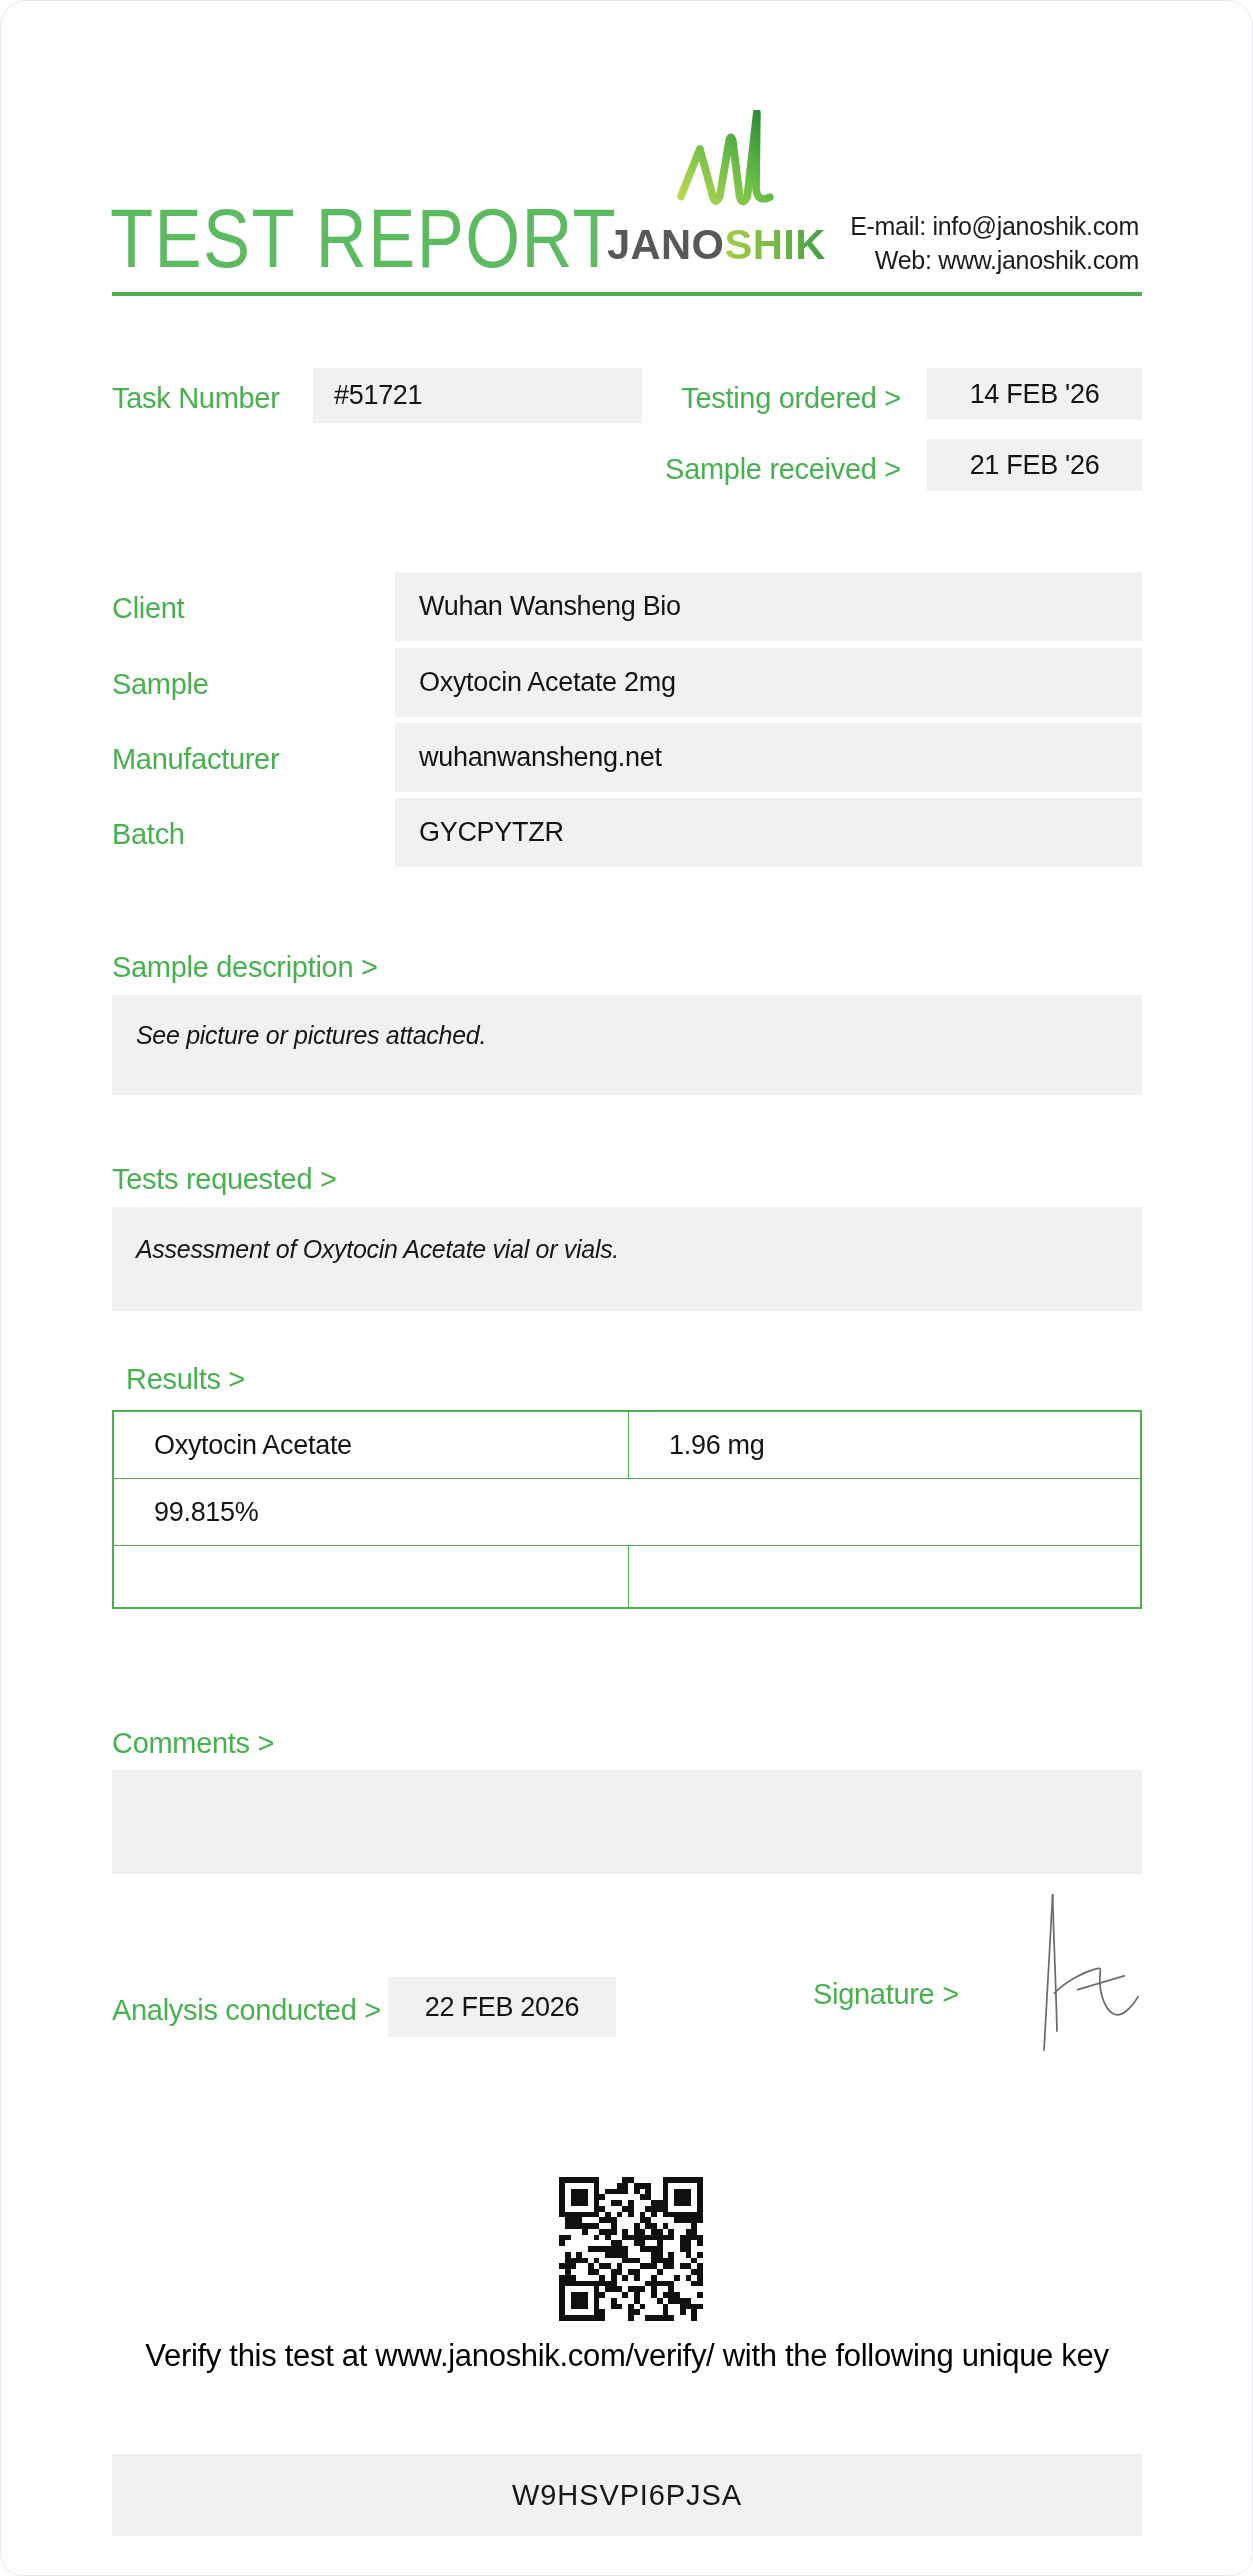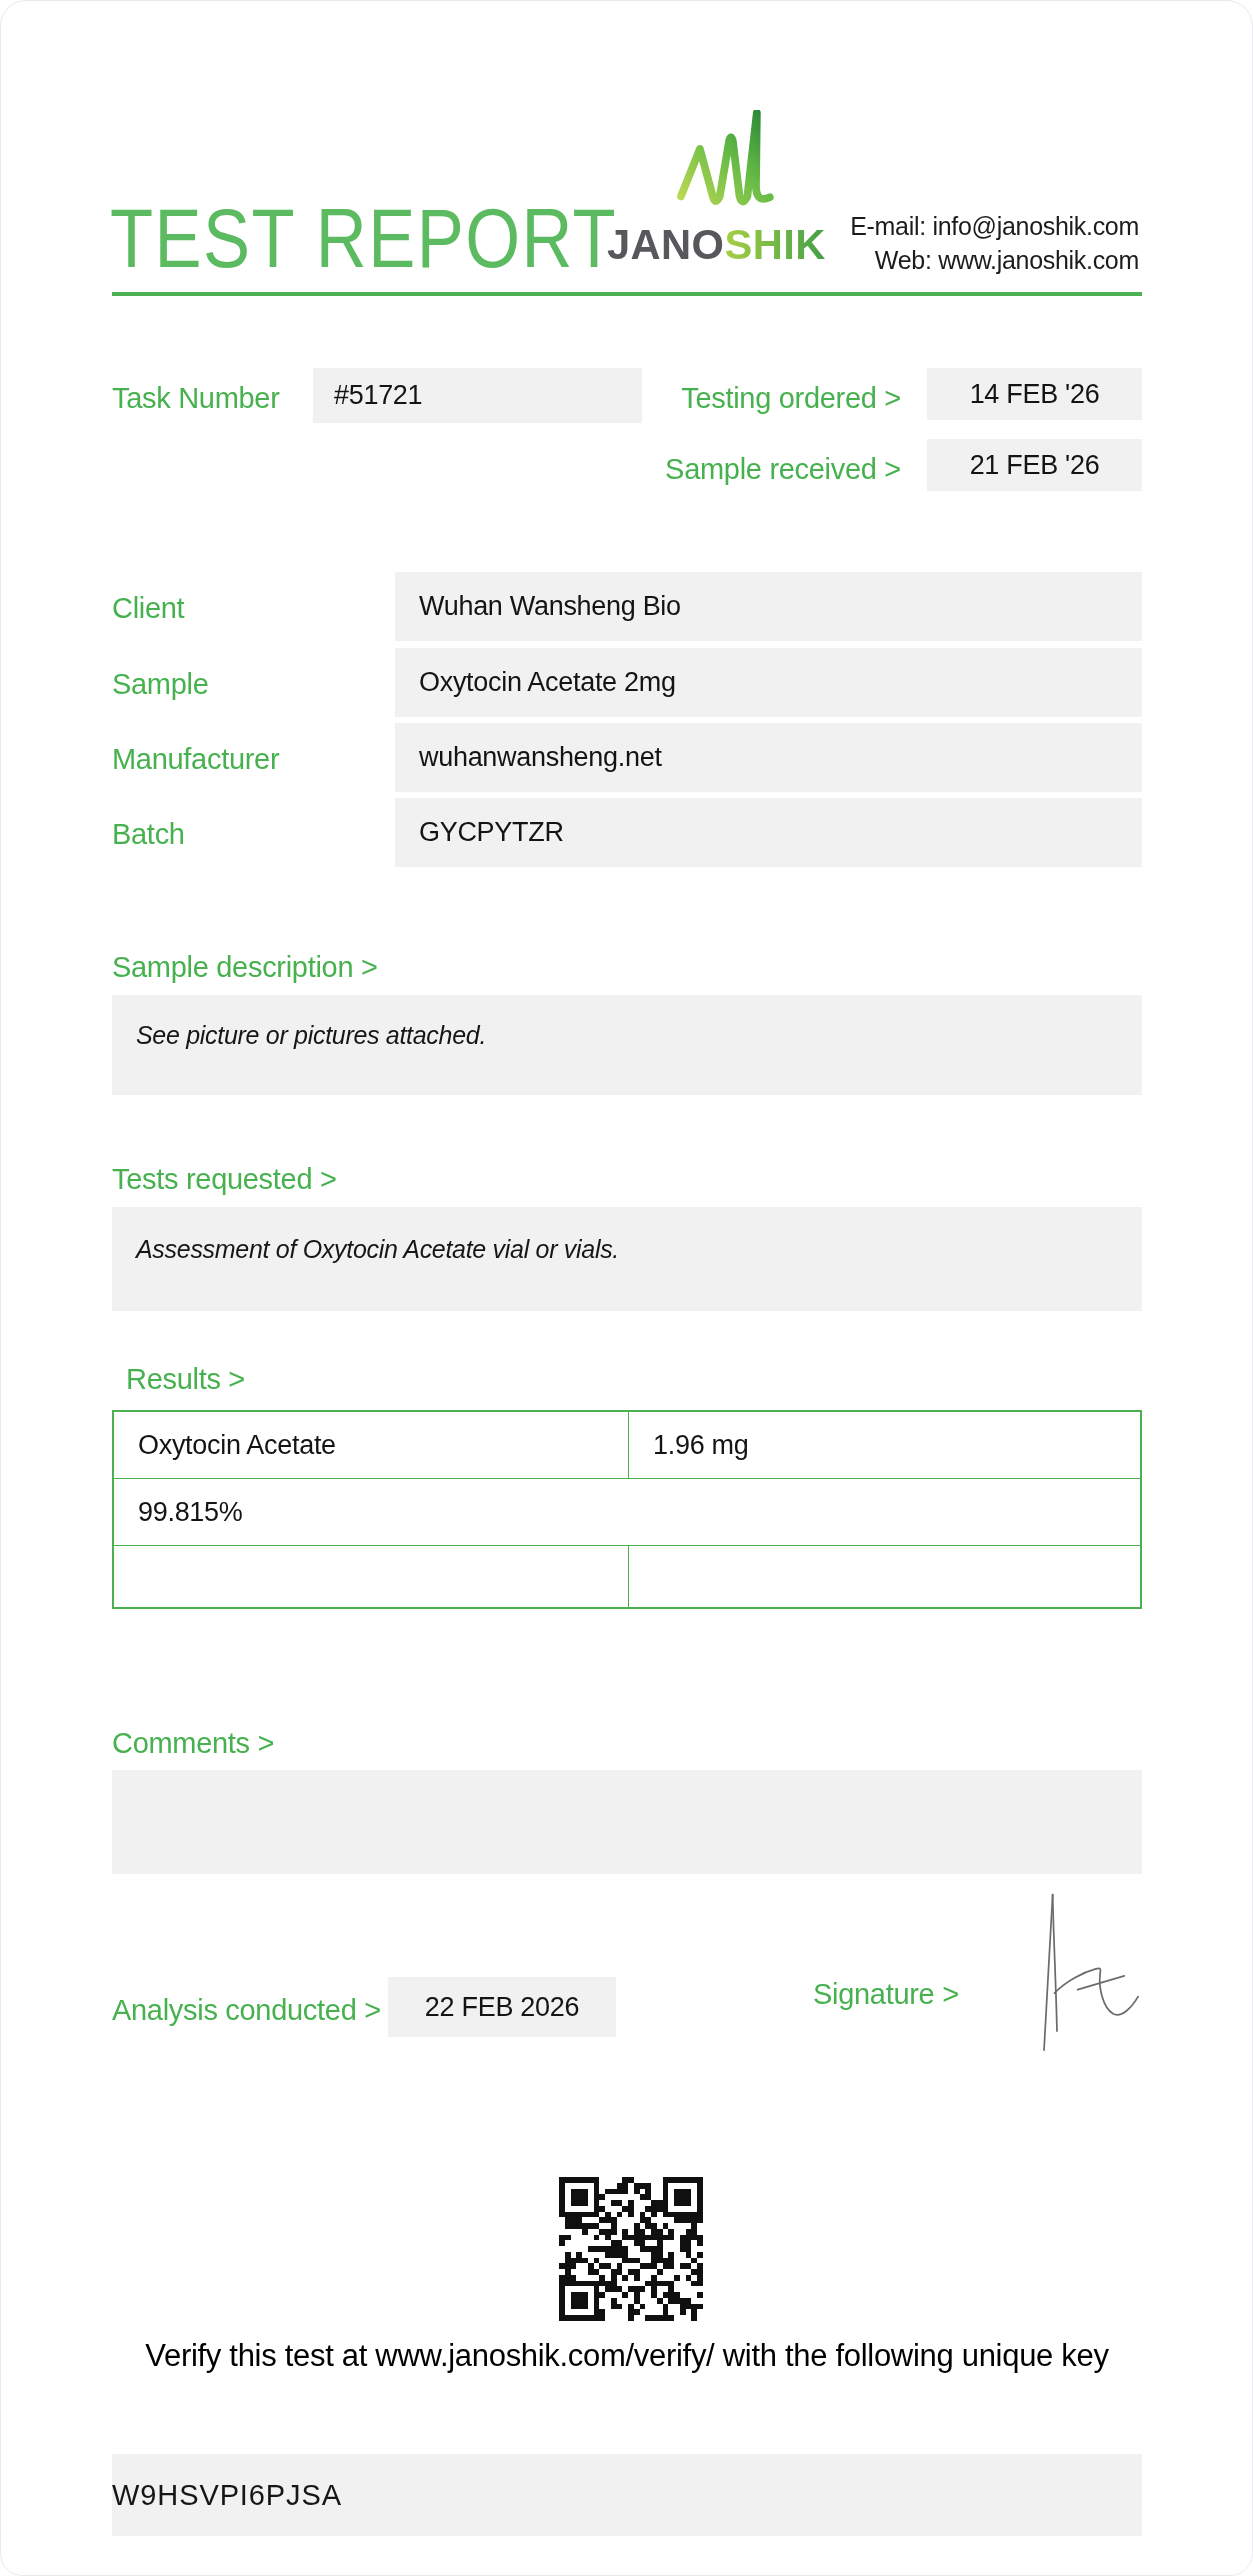--- a/index.html
+++ b/index.html
@@ -39,34 +39,34 @@
 
   
   .sec-box{left:111px;width:1030px;box-sizing:border-box;}
   .sec-text{padding:26px 0 0 24px;font-size:25px;letter-spacing:-0.3px;font-style:italic;}
 
   
   .rtable{left:111px;top:1409px;width:1030px;border:2.6px solid #4caf50;box-sizing:border-box;}
   .rrow{display:flex;height:66px;border-top:1.7px solid #4caf50;}
   .rrow:first-child{border-top:none;}
   .rrow.last{height:61px;}
-  .rcell{display:flex;align-items:center;padding-left:24px;box-sizing:border-box;}
+  .rcell{display:flex;align-items:center;padding-left:40px;box-sizing:border-box;}
   .rcell.c1{width:515px;border-right:1.7px solid #4caf50;}
   .rcell.c2{flex:1;}
 
   
   .an-label{left:111px;top:1993px;}
   .an-box{left:387px;top:1976px;width:228px;height:60px;line-height:60px;text-align:center;}
   .sig-label{left:812px;top:1977px;}
   .sig{left:1034px;top:1892px;}
 
   
   .qr{left:558px;top:2176px;width:144px;height:144px;}
   .verify{left:111px;top:2337px;width:1030px;text-align:center;font-size:31px;letter-spacing:-0.3px;color:#000000;}
-  .key-box{left:111px;top:2453px;width:1030px;height:82px;line-height:82px;font-size:29px;letter-spacing:0.9px;}
+  .key-box{left:111px;top:2453px;width:1030px;height:82px;line-height:82px;text-align:center;font-size:29px;letter-spacing:0.9px;}
 </style>
 </head>
 <body>
 
 <div class="doc">
 
   <div class="abs title">TEST REPORT</div>
 
   <div class="abs logo-mark">
     <svg width="107" height="109" viewBox="0 0 124 126" fill="none">

